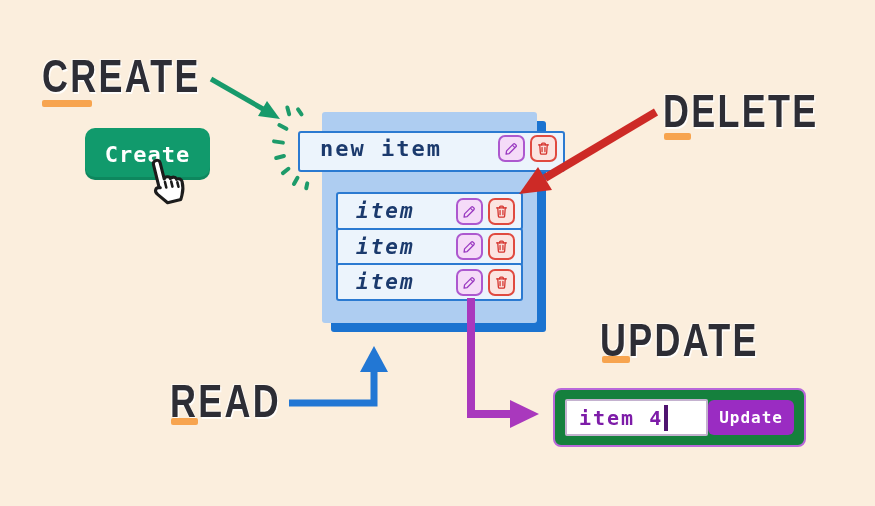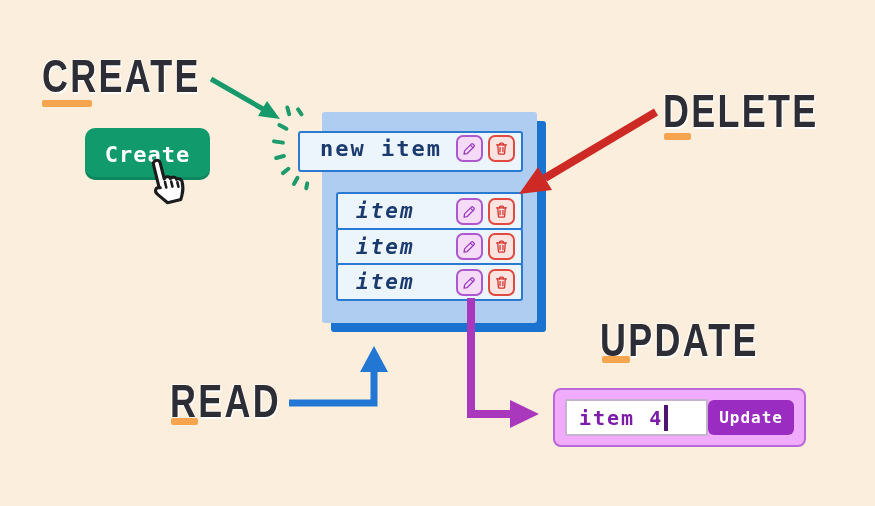--- a/index.html
+++ b/index.html
@@ -34,39 +34,39 @@
     background:#1b73d0; border-radius:3px; z-index:1;}
   .list-panel{ position:absolute; left:322px; top:112px; width:215px; height:211px;
     background:#aecdf1; border-radius:3px; z-index:1;}
   .row{
     position:absolute; box-sizing:border-box;
     background:#ecf4fc; border:2.5px solid #2b7ad1; border-radius:3px;
     display:flex; align-items:center; z-index:2;
     color:#1b3a6d; font:700 21px "DejaVu Sans Mono","Liberation Mono",monospace;
     letter-spacing:2px;
   }
-  .new-item-row{ left:298px; top:131px; width:225px; height:41px; padding:0 6px 7px 20px; font-size:22px;}
+  .new-item-row{ left:298px; top:131px; width:267px; height:41px; padding:0 6px 7px 20px; font-size:22px;}
   .item-rows{ position:absolute; left:336px; top:192px; width:187px; z-index:2;}
   .item-rows .row{ position:relative; width:187px; height:38px; padding:0 6px 0 18px; margin-top:-2.5px;font-style:italic;}
   .item-rows .row:first-child{ margin-top:0;}
   .row .label{ flex:1 1 auto;}
   .icon-btn{
     width:27px; height:27px; border-radius:7px; padding:0; cursor:pointer;
     display:flex; align-items:center; justify-content:center; flex:0 0 auto;
   }
   .icon-btn.pencil{ background:#f5dbf8; border:2px solid #ad58cf; margin-right:5px;}
   .icon-btn.trash{ background:#fbe4e0; border:2px solid #e04a40;}
   
   .sparkle{ position:absolute; height:3.5px; background:#1d9b6a; border-radius:2px; z-index:2;}
   
   .arrows{ position:absolute; left:0; top:0; z-index:3; pointer-events:none;}
   
   .update-widget{
     position:absolute; left:553px; top:388px; width:253px; height:59px; box-sizing:border-box;
-    background:#f0abfc; border:2.5px solid #b968da; border-radius:8px; z-index:2;
+    background:#15803d; border:2.5px solid #b968da; border-radius:8px; z-index:2;
     display:flex; align-items:center; justify-content:space-between; padding:0 10px;
   }
   .item-input{
     width:150px; height:37px; box-sizing:border-box; background:#fff;
     border:2px solid #c4b2cf; border-radius:2px;
     display:flex; align-items:center; padding-left:12px;
     color:#7d1ca8; font:700 20px "DejaVu Sans Mono","Liberation Mono",monospace; letter-spacing:2px;
   }
   .caret{ width:3.5px; height:26px; background:#4f1470; margin-left:1px;}
   .update-btn{

